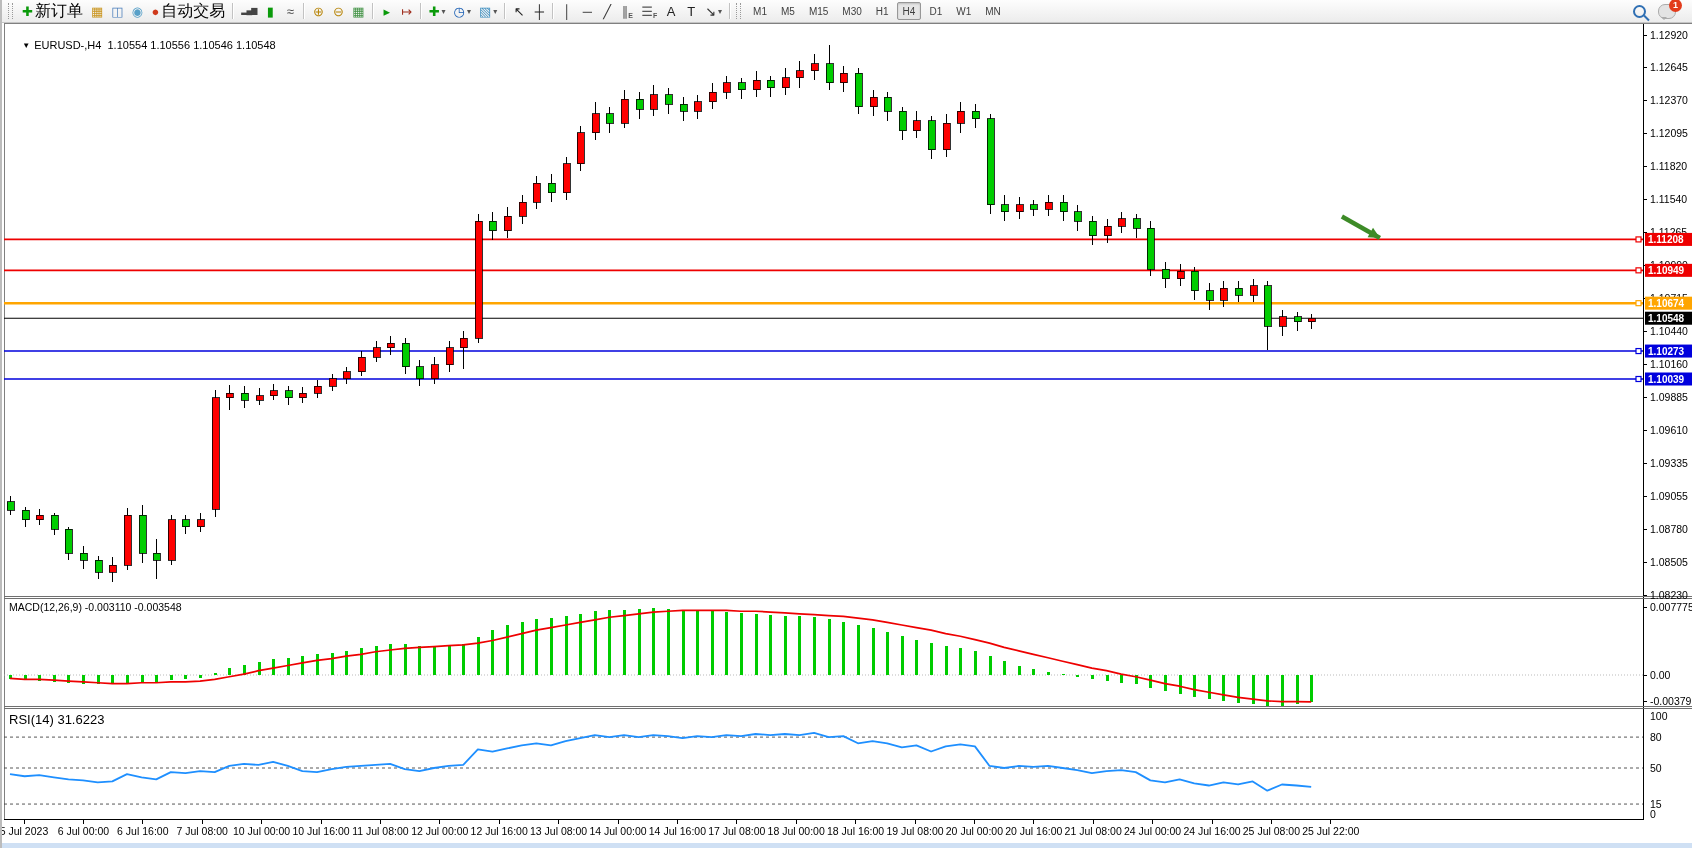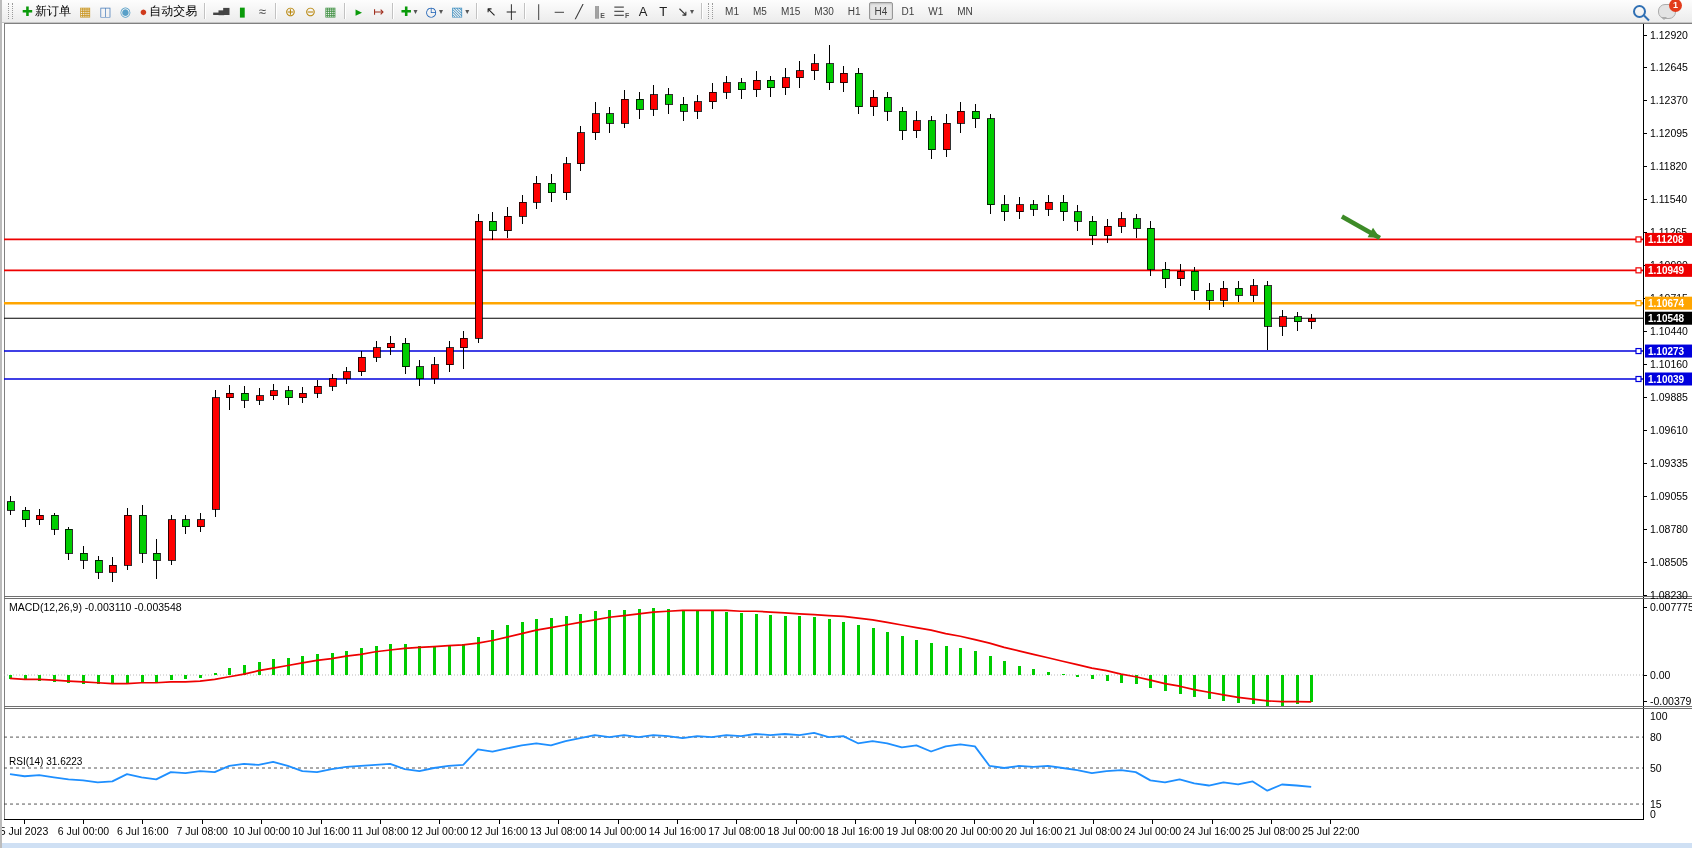--- a/index.html
+++ b/index.html
@@ -7,40 +7,40 @@
   .app{position:relative;width:1692px;height:848px;background:#fff;overflow:hidden;border-left:2px solid #bcbcbc;box-sizing:border-box;}
   
   .toolbar{position:relative;z-index:6;height:22px;background:linear-gradient(#fdfdfd,#ececec);
            border-bottom:1px solid #c5c5c5;display:flex;align-items:center;padding:0 4px;}
   .tb-btn{height:18px;min-width:18px;border:1px solid transparent;border-radius:2px;background:transparent;
           display:inline-flex;align-items:center;justify-content:center;gap:2px;padding:0 2px;margin:0 1px;
           font-family:"Liberation Sans",sans-serif;cursor:default;}
   .tb-btn .g{font-size:13px;line-height:1;}
   .tb-btn .g.small{font-size:8px;letter-spacing:-1px;}
   .tb-btn .sub{font-size:7px;font-weight:bold;color:#555;margin-left:-2px;align-self:flex-end;}
-  .tb-btn .lbl{font-size:12px;color:#000;text-align:center;}
+  .tb-btn .lbl{font-size:16px;color:#000;text-align:center;}
   .tb-btn .caret{font-size:8px;color:#555;}
   .tb-btn.tf{font-size:10px;font-weight:normal;color:#404040;padding:0 5px;}
   .tb-btn.active{background:#e6e6e6;border:1px solid #979797;box-shadow:inset 0 1px 2px rgba(0,0,0,.18);text-align:center;}
   .tb-sep{width:1px;height:16px;background:#c2c2c2;border-right:1px solid #fff;margin:0 3px;}
   .tb-grip{width:3px;height:16px;border-left:1px dotted #9a9a9a;border-right:1px dotted #9a9a9a;margin:0 5px 0 2px;}
   .tb-right{margin-left:auto;display:flex;align-items:center;gap:12px;padding-right:12px;}
   .mag{width:9px;height:9px;border:2px solid #2f6fb3;border-radius:50%;position:relative;display:inline-block;}
   .mag::after{content:"";position:absolute;width:7px;height:2px;background:#2f6fb3;transform:rotate(45deg);right:-6px;bottom:-3px;}
   .chat{width:16px;height:13px;background:#e3e3e3;border:1px solid #ababab;border-radius:7px;position:relative;}
   .chat::after{content:"";position:absolute;left:2px;bottom:-5px;border:3px solid transparent;border-top-color:#ababab;}
   .badge{position:absolute;top:-6px;right:-7px;background:#e23b1c;color:#fff;font-size:9px;font-weight:bold;
          border-radius:50%;width:13px;height:13px;display:flex;align-items:center;justify-content:center;}
   
   svg.chart{position:absolute;left:0;top:0;z-index:1;}
   .ol{position:absolute;z-index:3;font-size:11px;color:#000;white-space:pre;}
   .ol .tri{font-size:8px;margin-right:4px;vertical-align:1px;}
   #symrow{left:8px;top:27px;}
   #macdrow{left:7px;top:601px;font-size:10.5px;}
-  #rsirow{left:7px;top:712px;font-size:10px;margin-top:44px;}
+  #rsirow{left:7px;top:712px;font-size:13px;}
   .statusstrip{position:absolute;left:0;right:0;bottom:0;height:5px;background:#cfe0f4;z-index:5;}
 </style>
 </head>
 <body>
 
 <div class="app">
   <div class="toolbar" id="toolbar">
       <span class="tb-grip"></span>
       <button class="tb-btn">
         <span class="g" style="color: rgb(10, 154, 10);">✚</span>
@@ -569,17 +569,20 @@
           <line x1="1210" y1="819.5" x2="1210" y2="824" stroke="#000" shape-rendering="crispEdges"></line>
           <text x="1210" y="835" text-anchor="middle">24 Jul 16:00</text>
           <line x1="1269.3999999999999" y1="819.5" x2="1269.3999999999999" y2="824" stroke="#000" shape-rendering="crispEdges"></line>
           <text x="1269.3999999999999" y="835" text-anchor="middle">25 Jul 08:00</text>
           <line x1="1328.8" y1="819.5" x2="1328.8" y2="824" stroke="#000" shape-rendering="crispEdges"></line>
           <text x="1328.8" y="835" text-anchor="middle">25 Jul 22:00</text>
         </g>
       </g>
     </svg>
 
+  <div class="ol" id="symrow">
+    <span class="tri">▼</span><span>EURUSD-,H4  1.10554 1.10556 1.10546 1.10548</span>
+  </div>
   <div class="ol" id="macdrow">MACD(12,26,9) -0.003110 -0.003548</div>
   <div class="ol" id="rsirow">RSI(14) 31.6223</div>
 
   <div class="statusstrip"></div>
 </div>
 
 </body></html>

